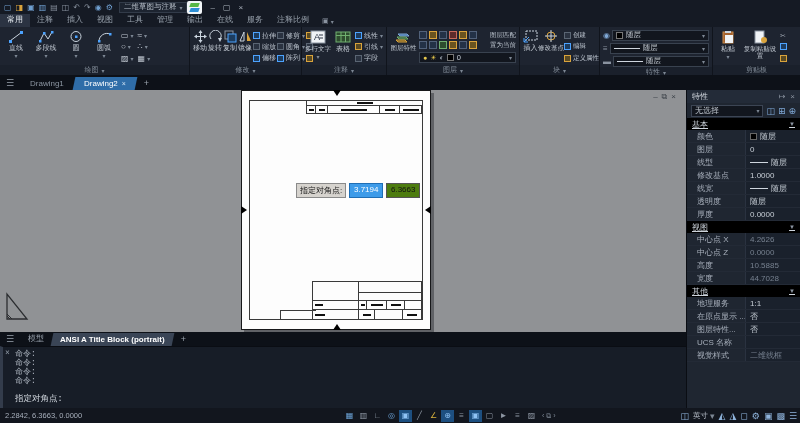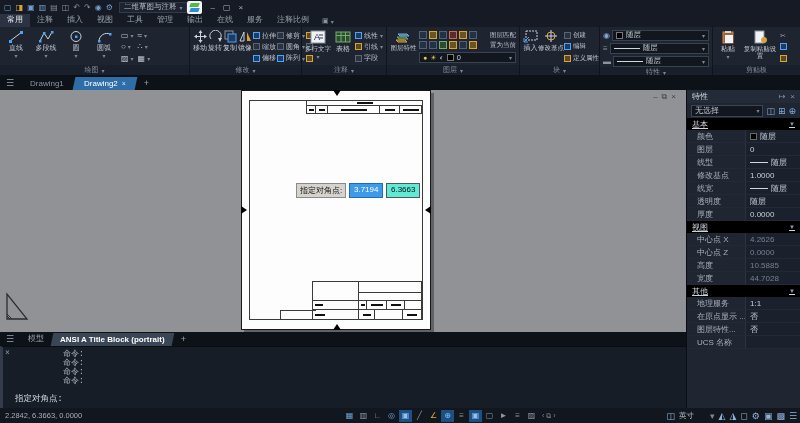--- a/index.html
+++ b/index.html
@@ -85,21 +85,21 @@
   .arr { position:absolute; width:0; height:0; }
   .arr.t { left:91px; top:-1px; border-left:4px solid transparent; border-right:4px solid transparent; border-top:6px solid #000; }
   .arr.t:after { content:""; position:absolute; left:-1px; top:-9px; width:2px; height:4px; background:#000; }
   .arr.b2 { left:91px; bottom:-1px; border-left:4px solid transparent; border-right:4px solid transparent; border-bottom:6px solid #000; }
   .arr.l { left:-1px; top:115px; border-top:4px solid transparent; border-bottom:4px solid transparent; border-left:6px solid #000; }
   .arr.r { right:-1px; top:115px; border-top:4px solid transparent; border-bottom:4px solid transparent; border-right:6px solid #000; }
   
   .dyn { position:absolute; left:296px; top:93px; display:flex; gap:3px; font-size:8px; }
   .dyn .lab { background:#d6d3ce; border:1px solid #8a8a8a; color:#111; padding:1px 3px; }
   .dyn .fx { background:#3d9be9; border:1px solid #1f6eb5; color:#fff; padding:1px 3px; min-width:34px; text-align:center; }
-  .dyn .fy { background:#5eead4; border:1px solid #555; color:#111; padding:1px 3px; min-width:34px; text-align:center; }
+  .dyn .fy { background:#4d7c0f; border:1px solid #555; color:#111; padding:1px 3px; min-width:34px; text-align:center; }
   .ucs { position:absolute; left:4px; bottom:10px; }
 
   
   .palette { position:absolute; left:686px; top:90px; width:114px; height:318px; background:#1f2631; border-left:1px solid #0a0d13; font-size:8px; display:flex; flex-direction:column; }
   .pal-head { height:13px; display:flex; align-items:center; padding:0 5px; color:#d4dae1; background:#232b38; }
   .pal-head .t { flex:1; }
   .pal-head i { color:#8a93a0; margin-left:5px; font-size:8px; }
   .pal-sel { height:15px; display:flex; align-items:center; gap:3px; padding:0 4px; }
   .pal-sel .dd { flex:1; background:#12161e; border:1px solid #3c4554; height:12px; display:flex; align-items:center; padding:0 3px; color:#c0c7d0; }
   .pal-sel .dd i { margin-left:auto; }
@@ -116,33 +116,33 @@
 
   
   .laytabs { position:absolute; left:0; top:332px; width:686px; height:14px; background:#0d1118; display:flex; align-items:flex-end; font-size:8px; }
   .ltab { padding:2px 8px; color:#98a1ac; transform:skewX(-12deg); }
   .ltab span { display:inline-block; transform:skewX(12deg); }
   .ltab.active { background:#3a4556; color:#fff; font-weight:bold; }
 
   
   .cmd { position:absolute; left:0; top:346px; width:686px; height:62px; background:#171d27; border-top:1px solid #0a0d13; border-left:3px solid #333c4b; font-family:"DejaVu Sans Mono","Liberation Mono",monospace; font-size:8px; }
   .cmd .close { position:absolute; left:2px; top:1px; color:#8b95a1; }
-  .cmd .hist { padding:2px 0 0 12px; color:#aeb6c0; line-height:9px;margin-left:48px; }
+  .cmd .hist { padding:2px 0 0 12px; color:#aeb6c0; line-height:9px; }
   .cmd .prompt { position:absolute; left:12px; bottom:3px; color:#d3d9e0; font-size:8.5px; }
 
   
   .statusbar { position:absolute; left:0; top:408px; width:800px; height:15px; background:#12161e; display:flex; align-items:center; font-size:8px; }
   .coords { padding-left:5px; color:#a7afbb; font-size:7.5px; white-space:nowrap; }
   .sb-center { position:absolute; left:343px; display:flex; gap:1px; }
   .sb-center b { width:13px; height:12px; display:flex; align-items:center; justify-content:center; color:#8d96a2; font-size:8px; }
   .sb-center b.on { background:#1d4f80; color:#8fc3f5; }
   .sb-center b.bl { color:#6fa8dd; } .sb-center b.yl { color:#d9b23c; }
   .sb-nav { color:#7d8794; font-size:7px; display:flex; align-items:center; gap:2px; margin-left:3px; }
   .sb-right { position:absolute; right:3px; display:flex; align-items:center; gap:4px; color:#8fb4dc; }
-  .sb-right .unit { color:#b9c1cb; display:flex; align-items:center; gap:16px; font-size:7.5px; }
+  .sb-right .unit { color:#b9c1cb; display:flex; align-items:center; gap:2px; font-size:7.5px; }
   .sb-right i { font-size:9px; }
 </style>
 </head>
 <body>
 
 <div class="titlebar">
   <div class="qat">
     <i>▢</i>
     <i class="y">◨</i>
     <i>▣</i>
@@ -755,20 +755,26 @@
       <span class="pv">
         <span>否</span>
       </span>
     </div>
   <div class="prow">
       <span class="pl">UCS 名称</span>
       <span class="pv">
         <span></span>
       </span>
     </div>
+  <div class="prow">
+      <span class="pl">视觉样式</span>
+      <span class="pv ro" style="color:#76808f">
+        <span>二维线框</span>
+      </span>
+    </div>
 
   <div class="pal-fill"></div>
 </div>
 
 <div class="laytabs">
   <span class="dt-menu">☰</span>
   <div class="ltab"><span>模型</span></div>
   <div class="ltab active"><span>ANSI A Title Block (portrait)</span></div>
   <span class="dt-add">+</span>
 </div>

